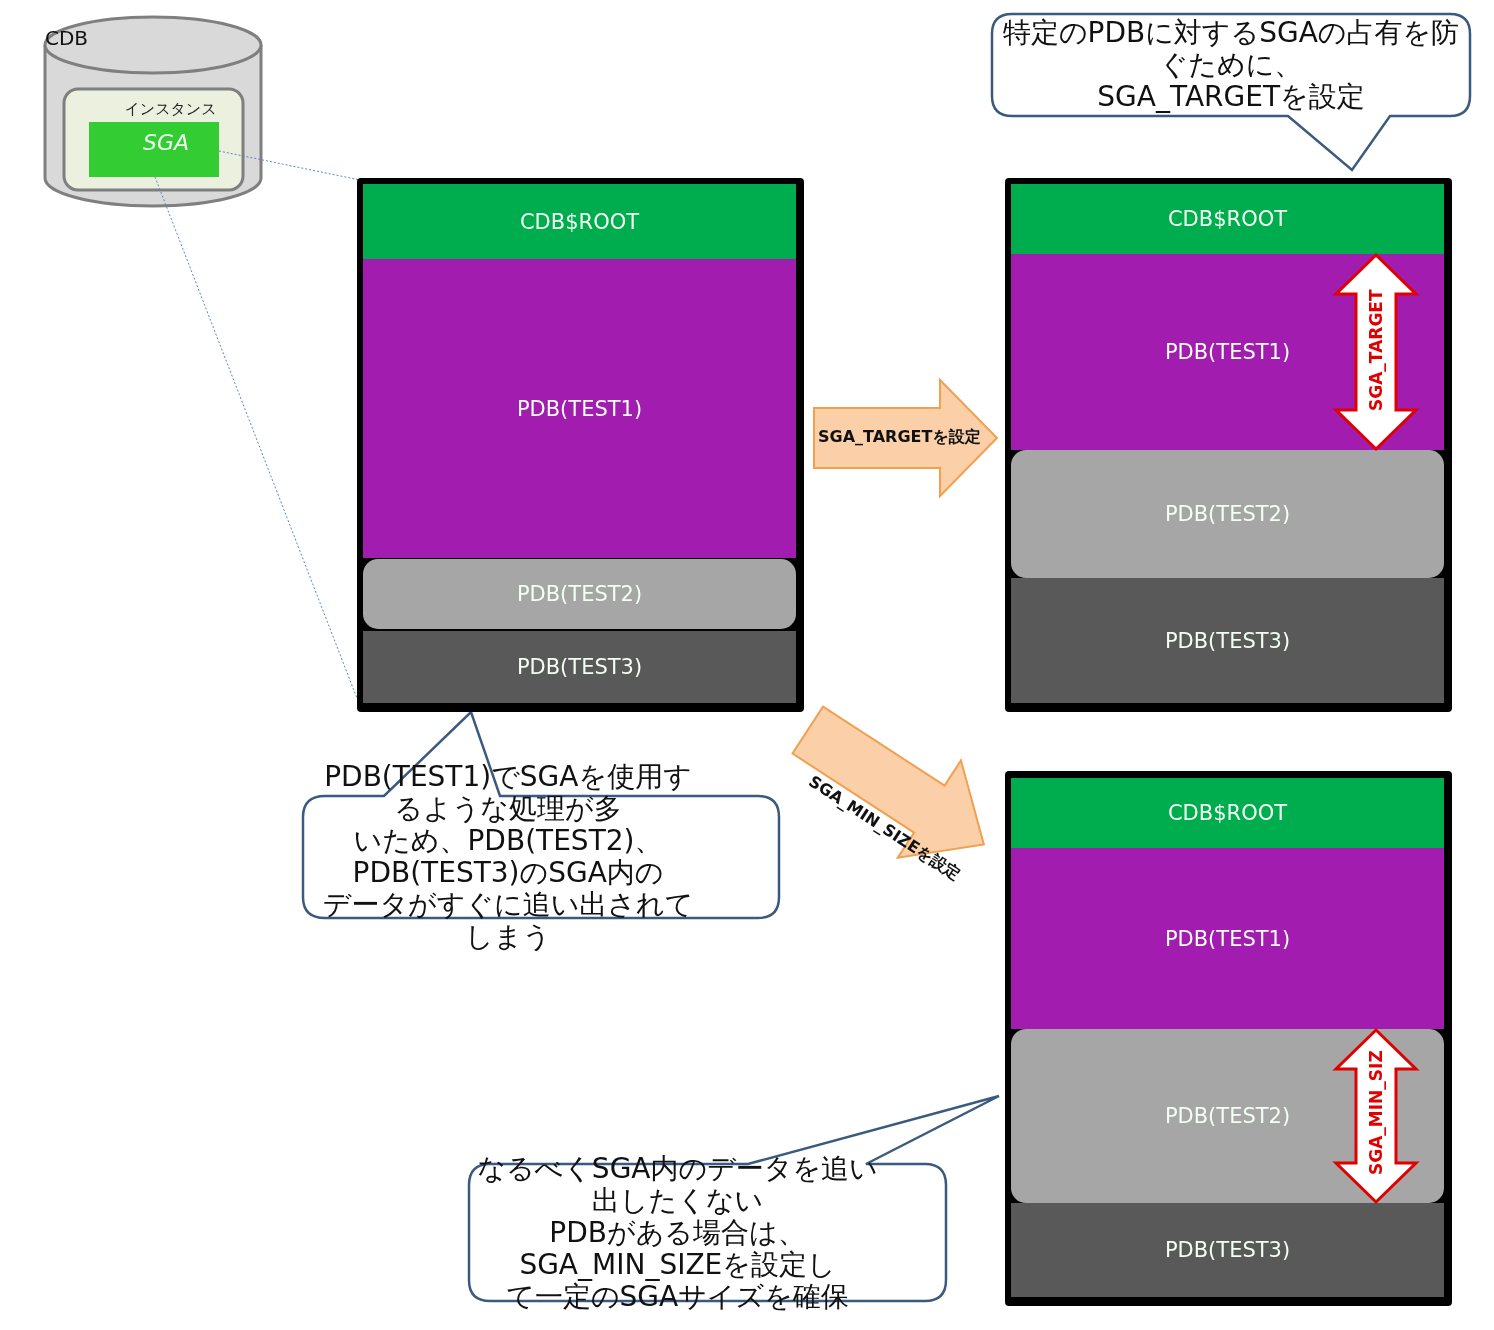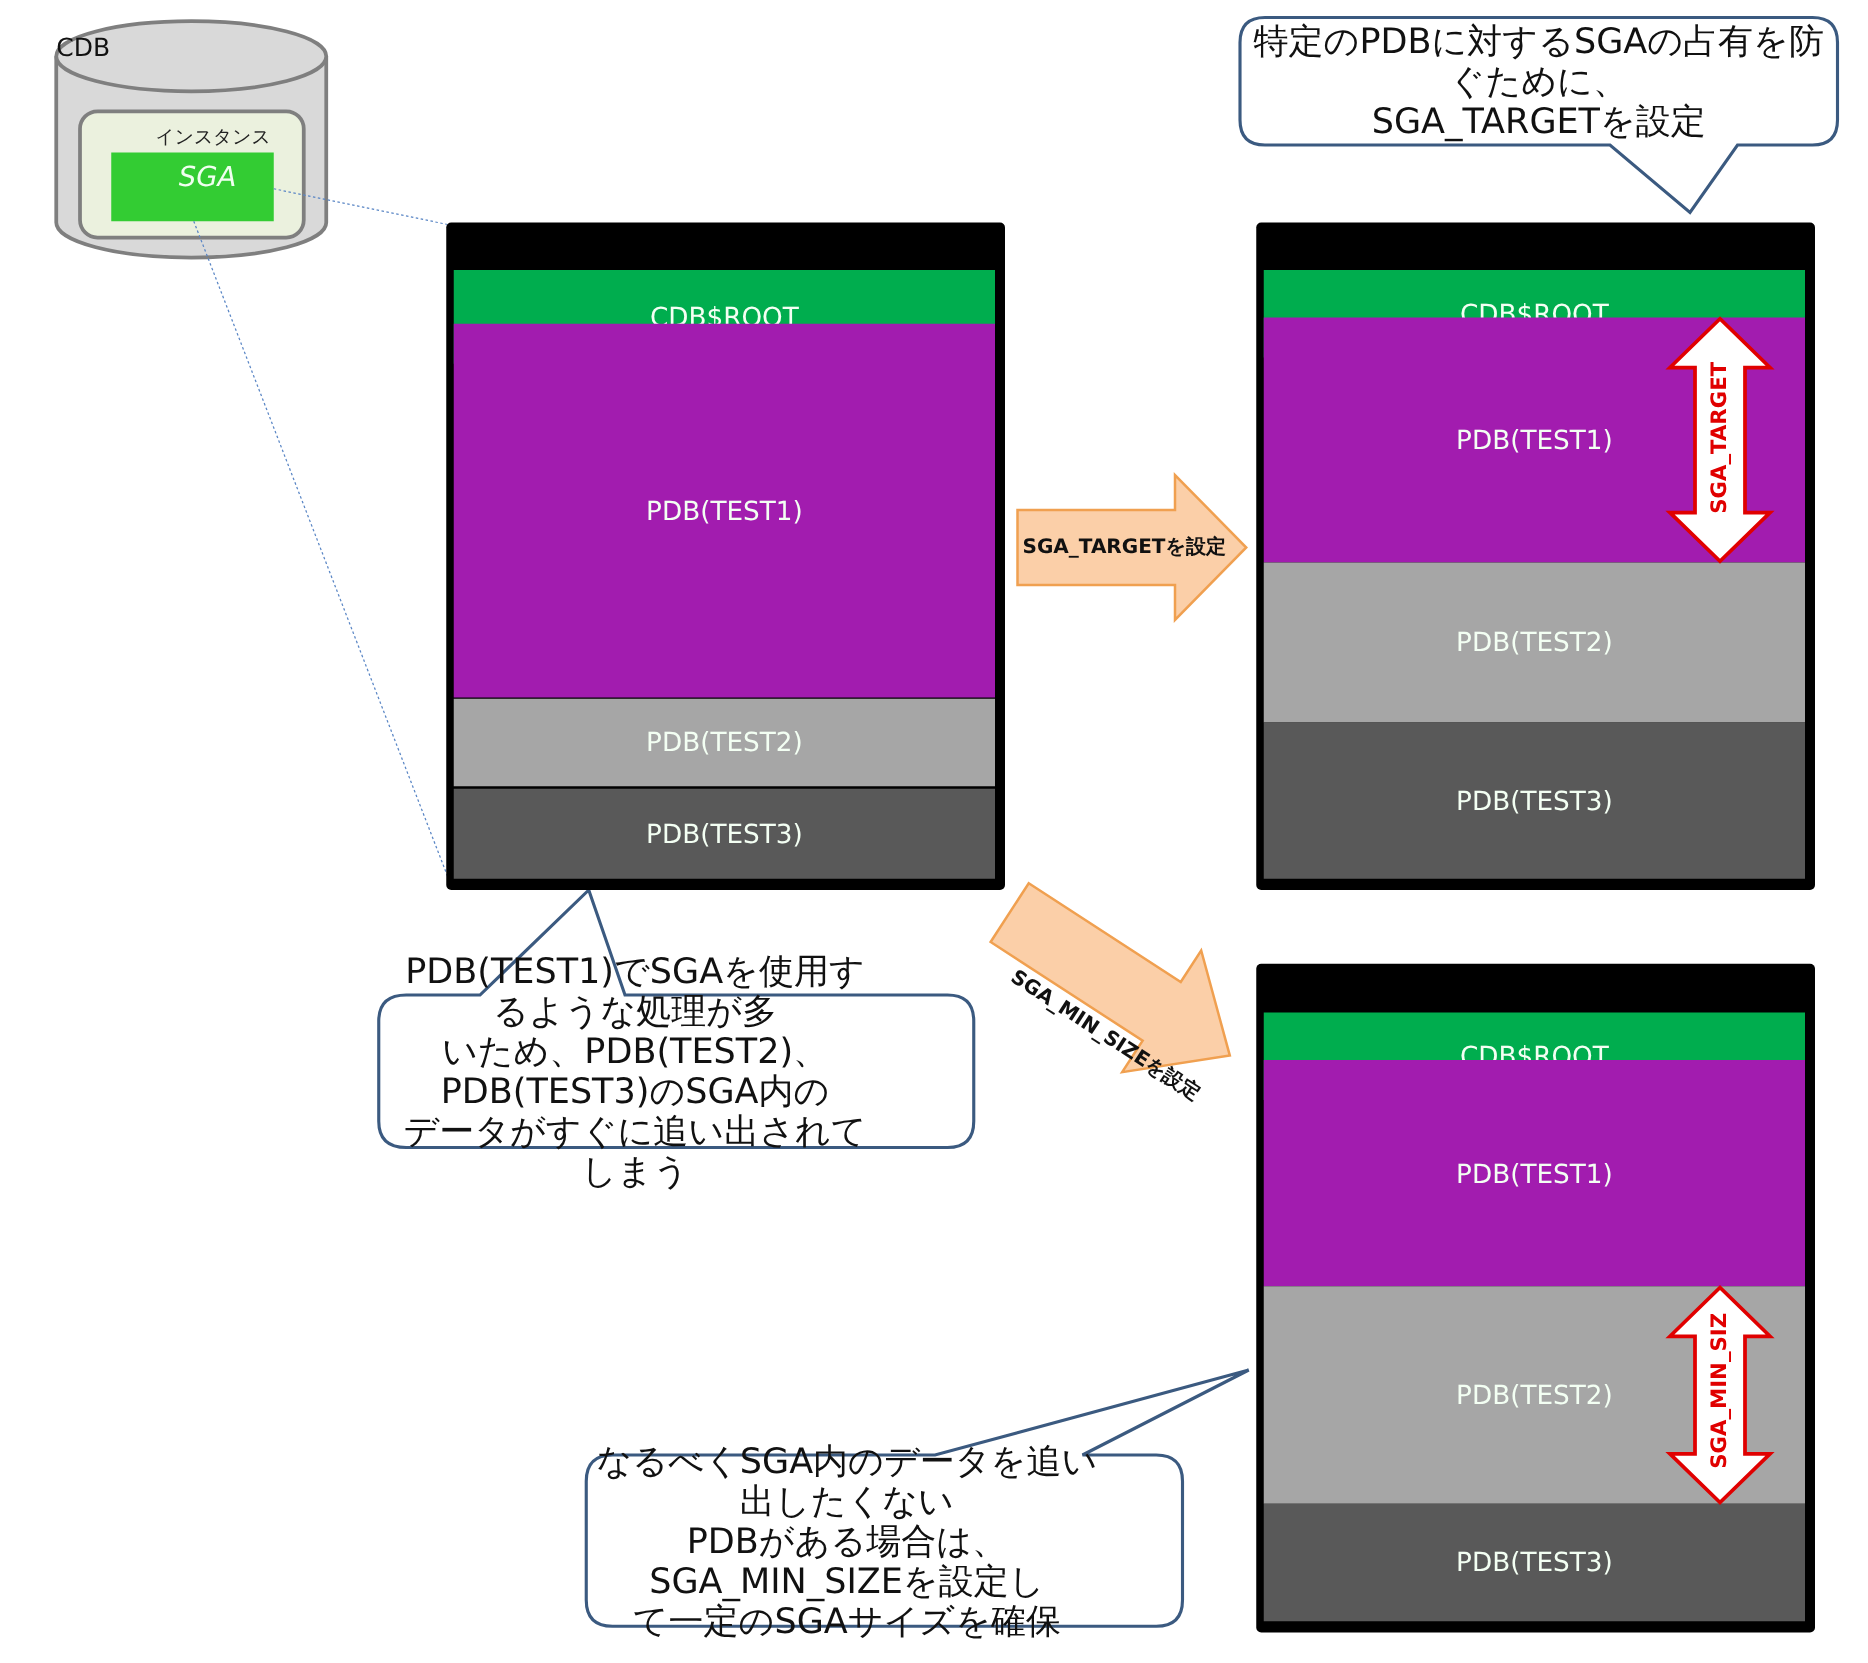--- a/index.html
+++ b/index.html
@@ -3,23 +3,23 @@
 <meta charset="utf-8">
 <style>
   html, body { margin:0; padding:0; background:#ffffff; }
   body { width:1494px; height:1330px; position:relative; overflow:hidden;
          font-family:"DejaVu Sans", "Liberation Sans", sans-serif; }
   .abs { position:absolute; }
   svg.overlay { position:absolute; left:0; top:0; width:1494px; height:1330px; pointer-events:none; }
   .stack { position:absolute; background:#000; border-radius:4px; box-sizing:border-box; }
   .seg { position:absolute; left:0; right:0; display:flex; align-items:center; justify-content:center;
          color:#f3fff3; font-size:21px; }
-  .seg.root { background:#00ad4e;margin-top:32px; }
+  .seg.root { background:#00ad4e; }
   .seg.pdb1 { background:#a21caf; }
-  .seg.pdb2 { background:#a6a6a6; }
+  .seg.pdb2 { background:#a6a6a6;border-radius:15px; }
   .seg.pdb3 { background:#595959; }
   .note { position:absolute; display:flex; align-items:center; justify-content:center; text-align:center;
           font-size:28px; color:#111; line-height:32px; white-space:pre-line; }
   .arrowlabel { position:absolute; font-weight:bold; font-size:16px; color:#111; white-space:nowrap; }
   .vlabel { position:absolute; font-weight:bold; color:#e00000; font-size:17px; white-space:nowrap;
             transform:rotate(-90deg); transform-origin:center center; }
 </style>
 </head>
 <body>
 

